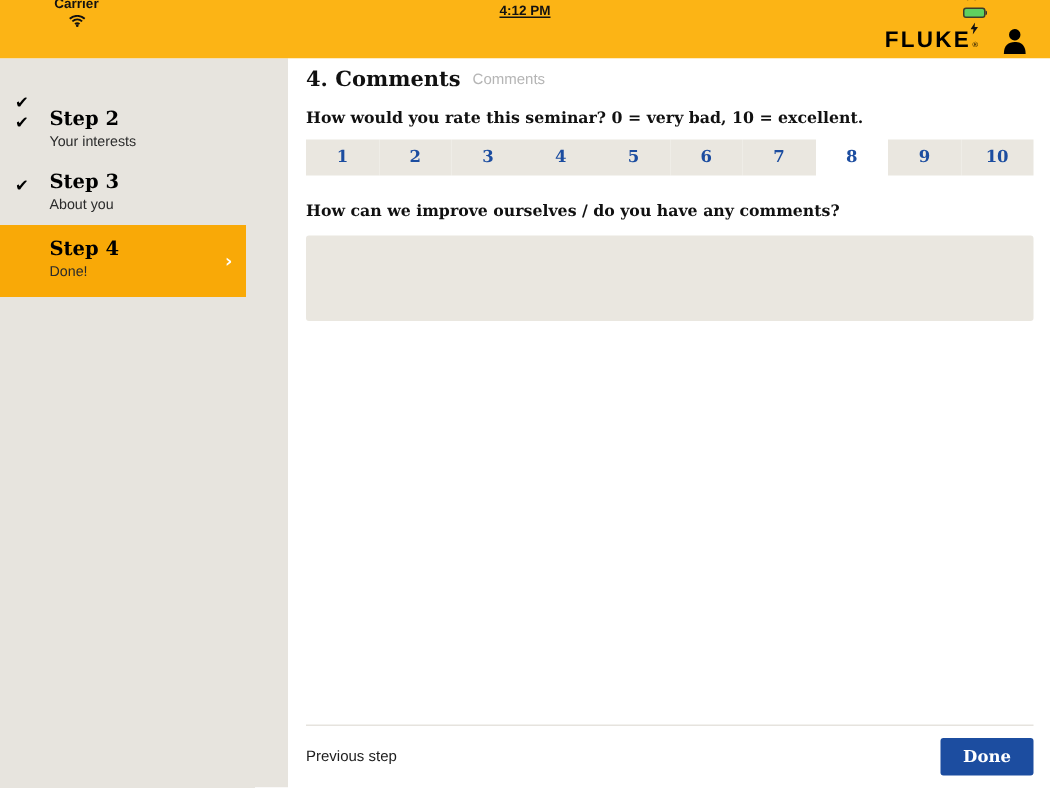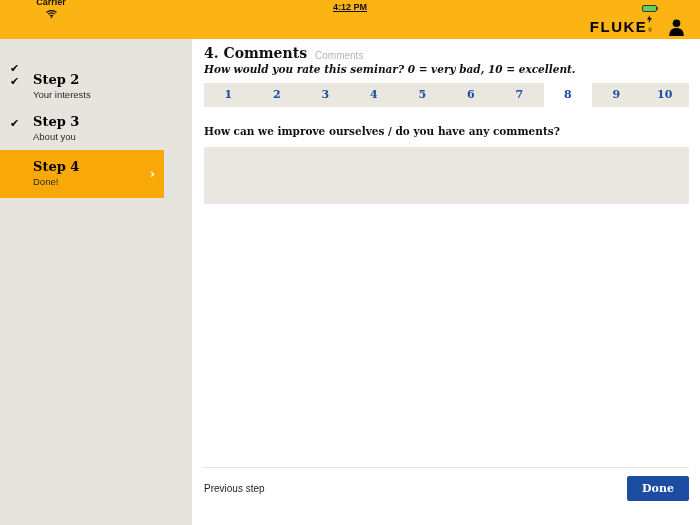--- a/index.html
+++ b/index.html
@@ -46,35 +46,35 @@
   .step-check{position:absolute;left:10px;top:9px;font-family:"DejaVu Sans",sans-serif;
     font-size:11px;font-weight:bold;color:#000;}
   .step-title{font-family:"DejaVu Serif",serif;font-weight:bold;font-size:13px;line-height:15px;color:#000;}
   .step-sub{font-size:9.5px;line-height:12px;margin-top:2px;color:#2b2b2b;}
   .step.active{background:var(--active-amber);margin-right:28px;padding-top:9px;padding-bottom:10px;}
   .step-chevron{position:absolute;right:9px;top:50%;transform:translateY(-50%);
     color:#ffffff;font-family:"DejaVu Sans",sans-serif;font-size:12px;font-weight:bold;}
 
   
   .main{flex:1;position:relative;background:#ffffff;padding:0 11px 0 12px;}
-  .title-row{margin-top:6px;display:flex;align-items:flex-end;gap:8px;}
+  .title-row{margin-top:6px;display:flex;align-items:center;gap:8px;}
   .page-title{font-family:"DejaVu Serif",serif;font-weight:bold;font-size:14px;}
   .title-badge{font-size:10px;color:var(--muted-gray);}
   .question{font-family:"DejaVu Serif",serif;font-weight:bold;font-size:10.5px;}
-  .q1{margin-top:2px;font-style:italic;}
+  .q1{margin-top:12px;}
   .q2{margin-top:18px;}
   .rating{display:flex;margin-top:8px;height:24px;}
   .rate-btn{flex:1;background:var(--control-beige);color:var(--accent-blue);
     font-family:"DejaVu Serif",serif;font-weight:bold;font-size:11px;line-height:24px;
     text-align:center;border:none;cursor:pointer;padding:0;}
   .rate-btn.selected{background:#ffffff;}
   .comments-box{display:block;width:100%;height:57px;margin-top:10px;background:var(--control-beige);
     border:none;border-radius:2px;resize:none;font-family:"Liberation Sans",sans-serif;
     font-size:11px;padding:6px;}
-  .footer{position:absolute;left:12px;right:11px;bottom:16px;height:42px;border-top:1px solid var(--divider);
+  .footer{position:absolute;left:12px;right:11px;bottom:0;height:42px;border-top:1px solid var(--divider);
     display:flex;align-items:center;justify-content:space-between;}
   .prev-link{font-size:10px;color:#1c1c1c;background:none;border:none;cursor:pointer;padding:0;
     font-family:"Liberation Sans",sans-serif;}
   .done-btn{width:62px;height:25px;background:var(--accent-blue);color:#ffffff;border:none;
     border-radius:2px;font-family:"DejaVu Serif",serif;font-weight:bold;font-size:11px;cursor:pointer;}
 </style>
 </head>
 <body>
 
 <div class="statusbar">

